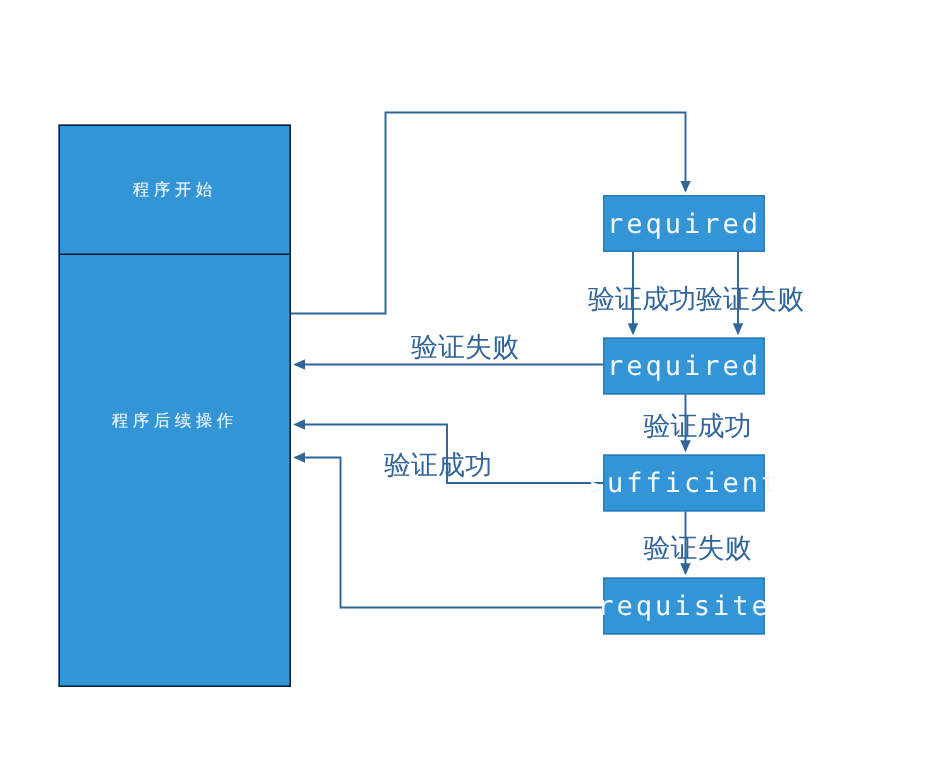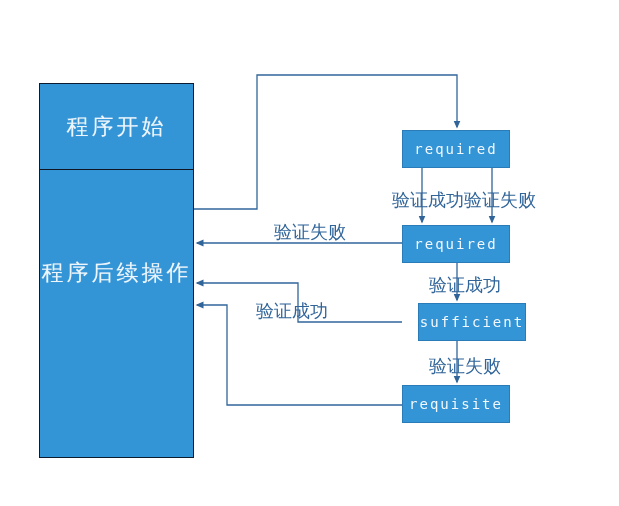--- a/index.html
+++ b/index.html
@@ -24,48 +24,48 @@
     left: 39px; top: 83px;
     width: 155px; height: 375px;
     border: 1px solid #0d1b2e;
     background: #3394d6;
   }
   .flow-row {
     display: flex;
     align-items: center;
     justify-content: center;
     color: #eef6fd;
-    font-size: 22px;
+    font-size: 11px;
     letter-spacing: 3px;
     font-family: "DejaVu Serif", "Liberation Serif", serif;
     text-shadow: 0 0 1px rgba(255,255,255,0.35);
   }
   .flow-row + .flow-row { border-top: 1.5px solid #101524; }
   .row-1 { height: 85px; }
   .row-2 { height: 71px; }
   .row-3 { height: 83px; }
   .row-4 { height: 119px; align-items: flex-end; }
   
   .module {
     position: absolute;
     left: 402px;
     width: 108px; height: 38px;
     background: #3394d6;
     border: 1px solid #2a7cb8;
     display: flex;
     align-items: center;
     justify-content: center;
     color: #f2f8fd;
-    font-size: 14px;
+    font-size: 18px;
     letter-spacing: 2px;
     font-family: "DejaVu Sans Mono", "Liberation Mono", monospace;
   }
   .module-required  { top: 130px; }
   .module-requisite { top: 225px; }
-  .module-sufficient{ top: 303px; margin-left: 16px; }
+  .module-sufficient{ top: 303px; }
   .module-optional  { top: 385px; }
   
   .edge-label {
     position: absolute;
     width: 64px;
     text-align: center;
     font-size: 18px;
     line-height: 16px;
     color: #31659a;
     font-family: "DejaVu Serif", "Liberation Serif", serif;

